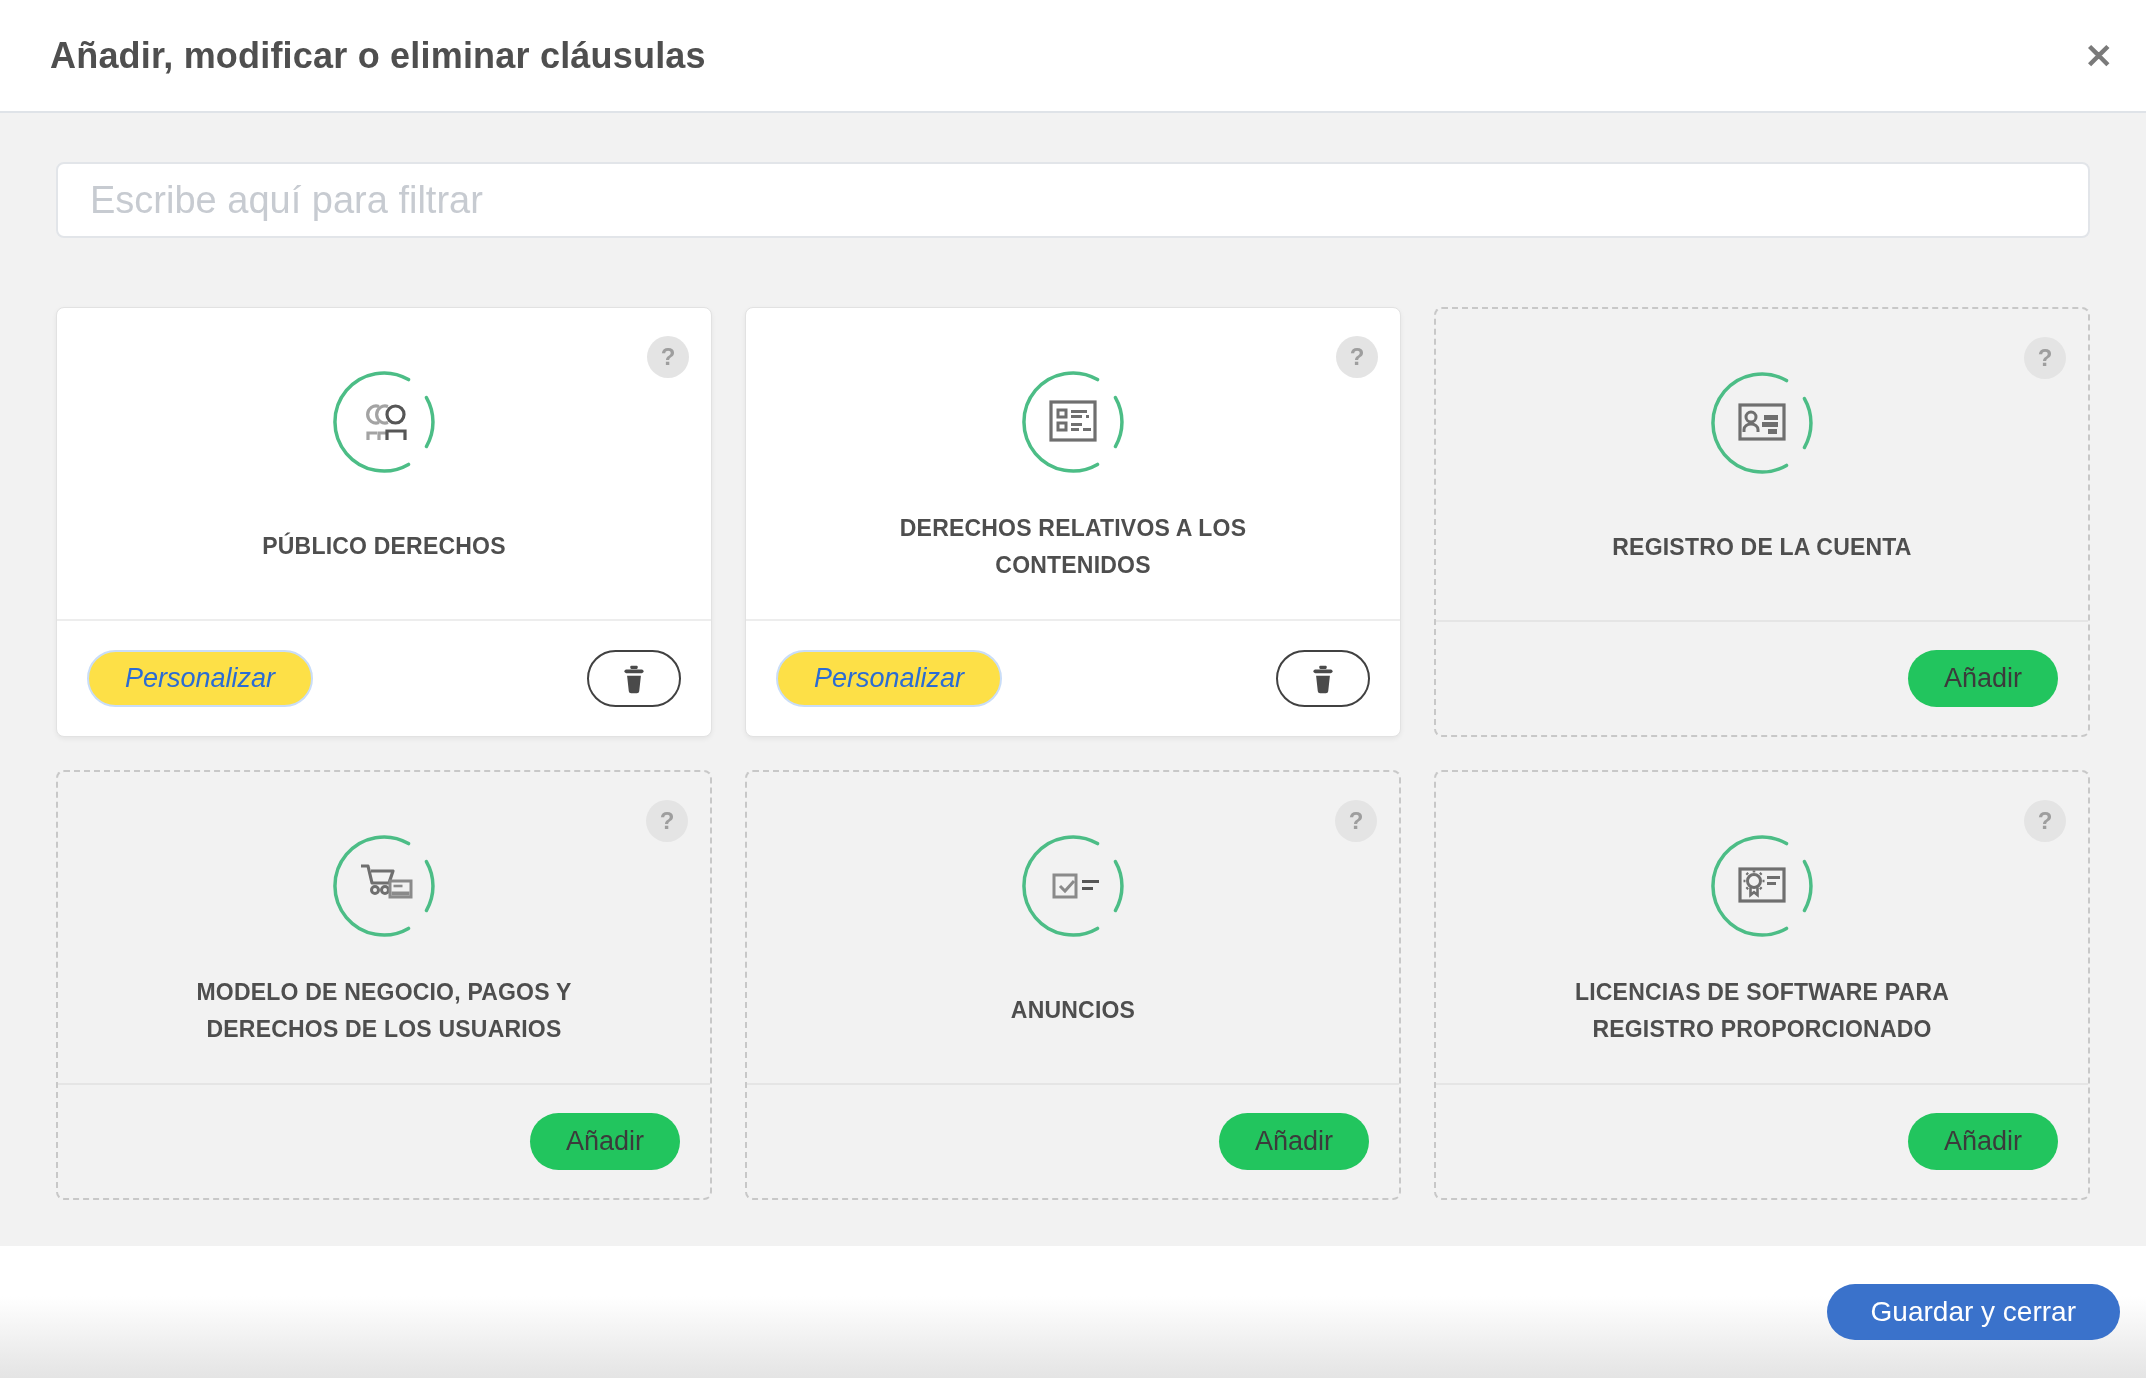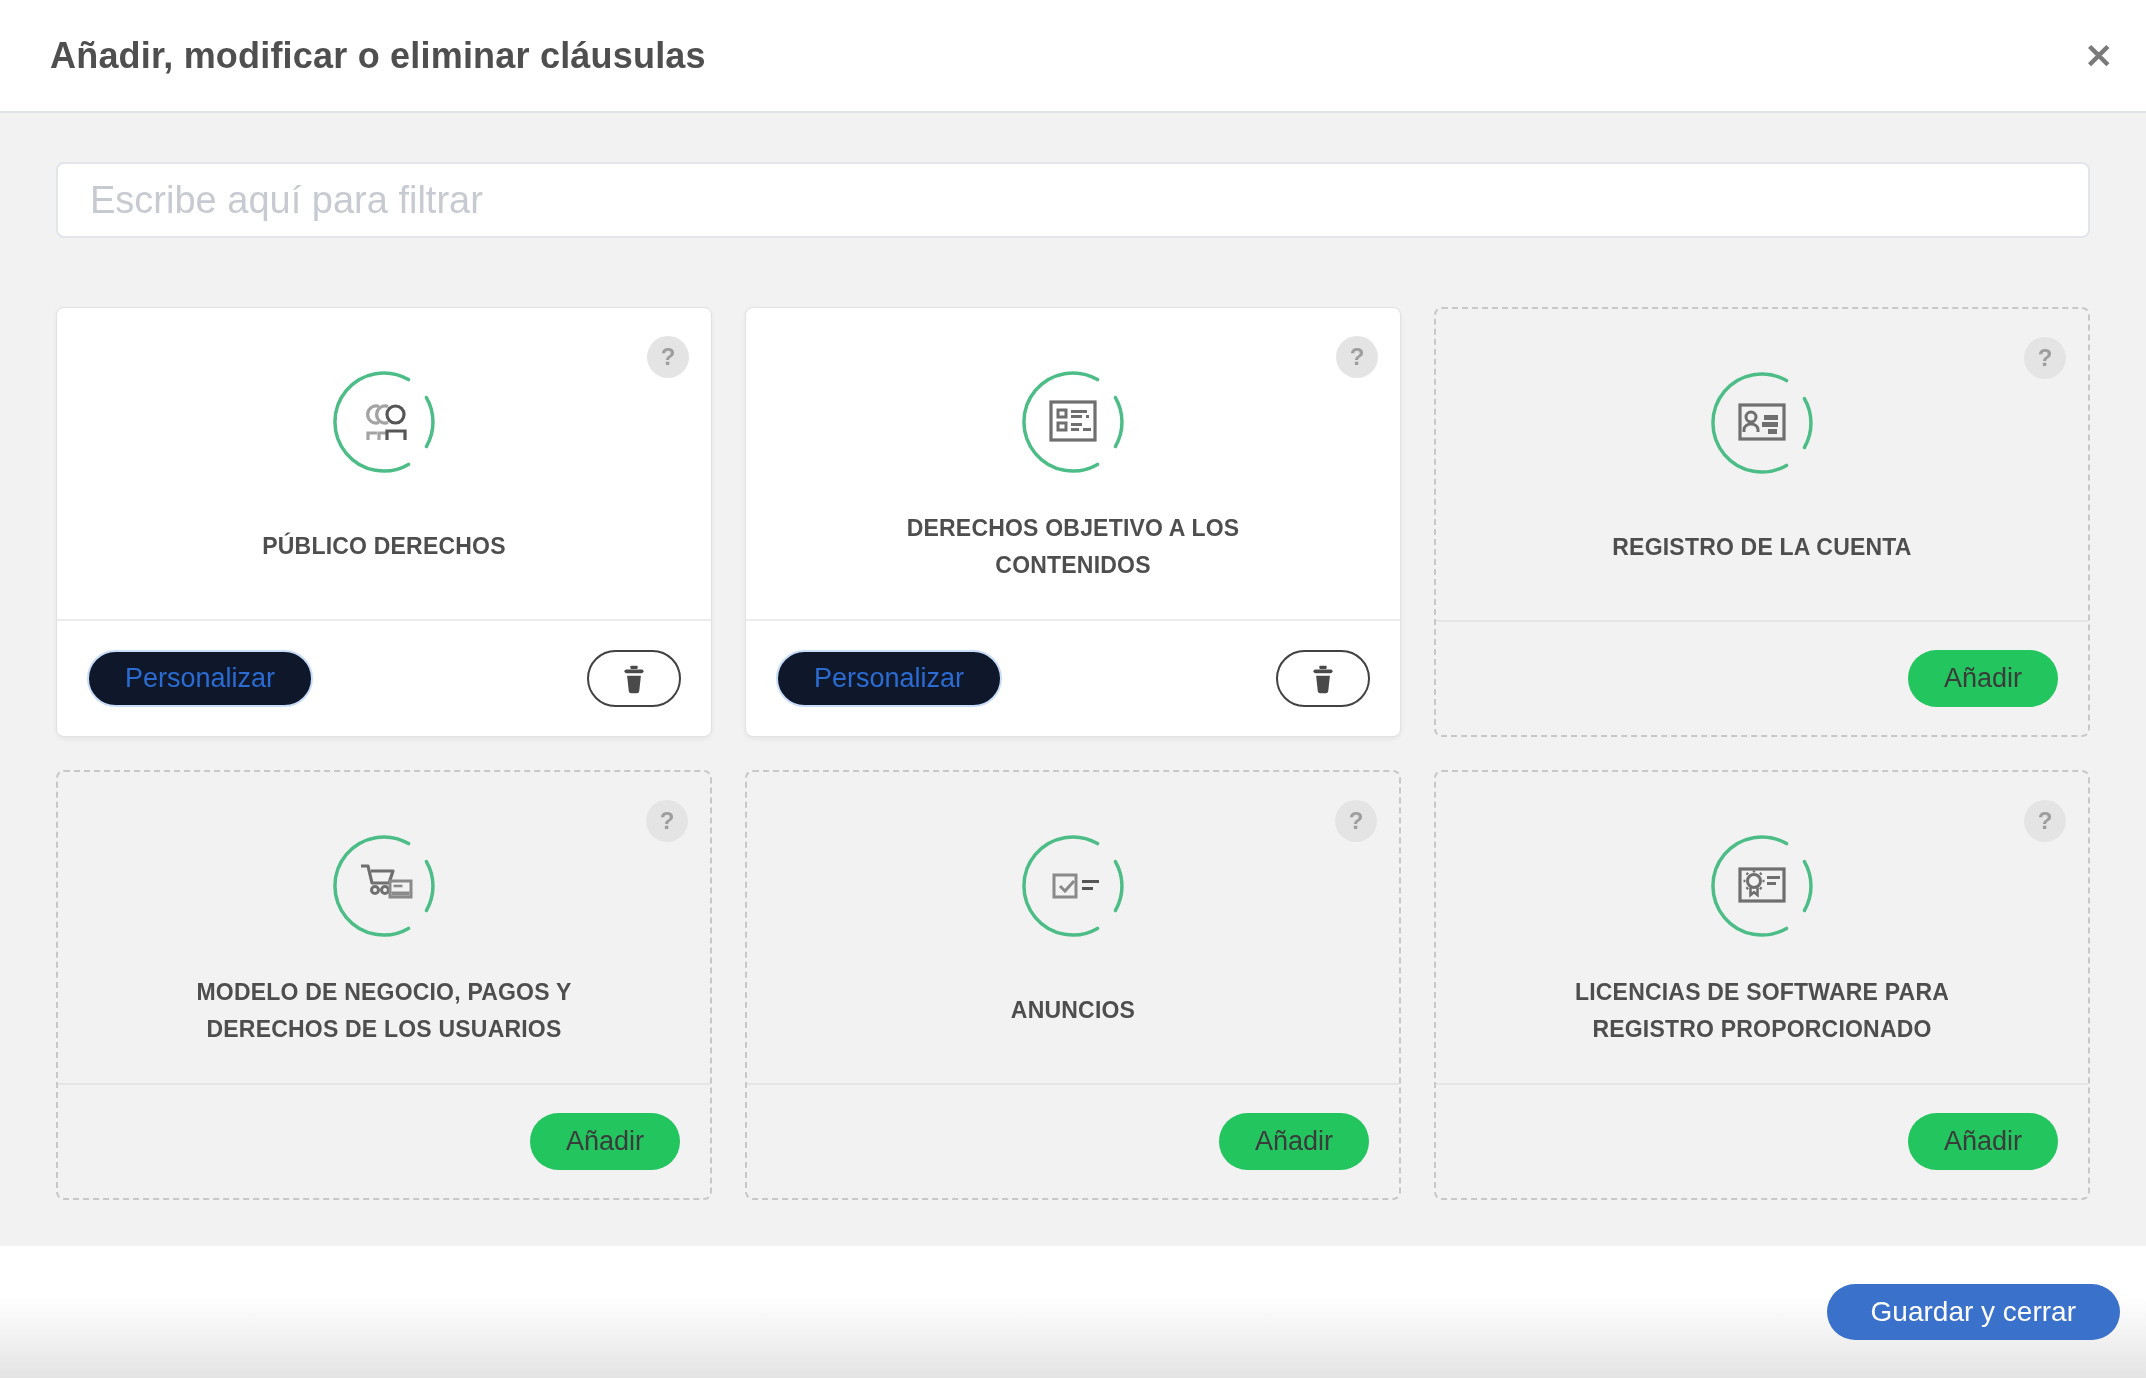--- a/index.html
+++ b/index.html
@@ -120,26 +120,27 @@
     background:#e4e4e4;
     color:#9e9e9e;
     font-size:24px;
     font-weight:bold;
     cursor:pointer;
     display:flex; align-items:center; justify-content:center;
   }
   .personalize-btn {
     height:57px;
     padding:0 36px;
-    background:#0f172a;
+    background:#fde047;
     border:2px solid #c9ddf8;
     border-radius:29px;
     color:#2b6cd3;
     font-size:27px;
     cursor:pointer;
+    font-style:italic;
   }
   .trash-btn {
     width:94px; height:57px;
     background:#ffffff;
     border:2.5px solid #414141;
     border-radius:29px;
     cursor:pointer;
     display:flex; align-items:center; justify-content:center;
   }
   .add-btn {
@@ -228,21 +229,21 @@
             <path d="M76.5,94.4 A49,49 0 1 1 76.5,9.6" stroke="#4cbd86" stroke-width="3.5" stroke-linecap="round"></path>
             <path d="M94.4,27.5 A49,49 0 0 1 94.4,76.5" stroke="#4cbd86" stroke-width="3.5" stroke-linecap="round"></path>
             <rect x="30" y="32" width="44" height="38" stroke="#6f6f6f" stroke-width="3.2"></rect>
             <rect x="37" y="40" width="8" height="7" stroke="#6f6f6f" stroke-width="3"></rect>
             <path d="M50,41.5 h16 M50,46.5 h11 M65,46.5 h3" stroke="#6f6f6f" stroke-width="3"></path>
             <rect x="37" y="53" width="8" height="7" stroke="#6f6f6f" stroke-width="3"></rect>
             <path d="M50,54.5 h11 M50,59.5 h8 M62,59.5 h8" stroke="#6f6f6f" stroke-width="3"></path>
           </svg>
         </div>
         <div class="title-zone">
-          <div class="card-title">DERECHOS OBJETIVO A LOS CONTENIDOS</div>
+          <div class="card-title">DERECHOS RELATIVOS A LOS CONTENIDOS</div>
         </div>
       </div>
       <div class="card-footer">
         <button class="personalize-btn">Personalizar</button>
         <button class="trash-btn">
           <span>
             <svg viewBox="0 0 32 32" width="34" height="34">
               <rect x="12.5" y="3.5" width="7" height="3" rx="1" fill="#4a4a4a"></rect>
               <rect x="7" y="7" width="18" height="3.5" rx="1.7" fill="#4a4a4a"></rect>
               <path d="M9.5,13 h13 l-1.6,14.5 a2.2,2.2 0 0 1 -2.2,2 h-5.4 a2.2,2.2 0 0 1 -2.2,-2 z" fill="#4a4a4a"></path>

